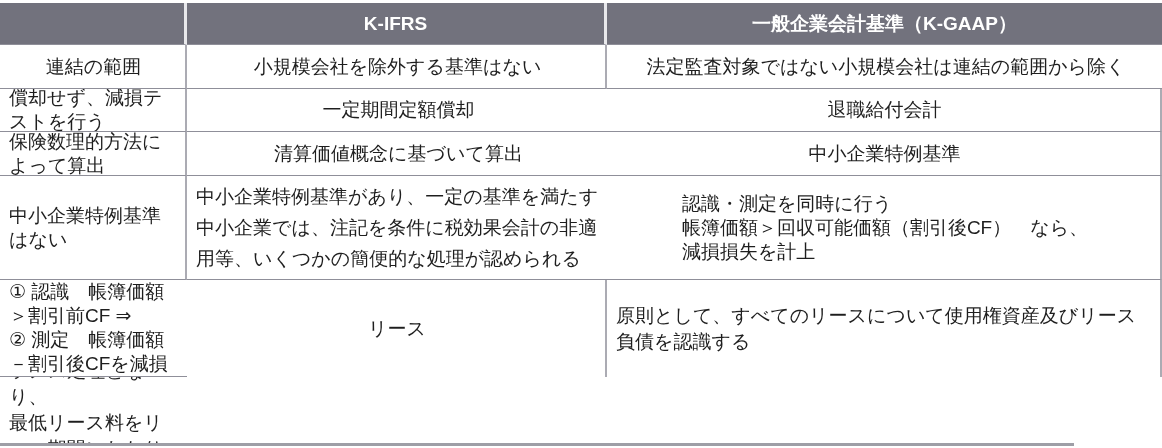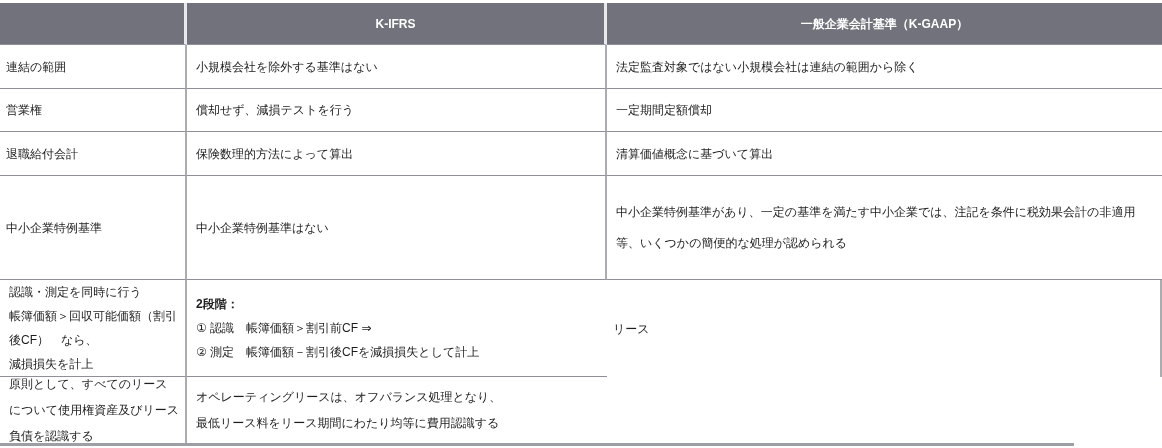--- a/index.html
+++ b/index.html
@@ -9,29 +9,30 @@
     -webkit-font-smoothing:antialiased;
   }
   .table{
     width:1074px;
     margin-top:3px;
     display:grid;
     grid-template-columns:187px 420px 555px;
     grid-template-rows:42px 44px 43px 44px 104px 97px 66px;
     border-bottom:3px solid #9e9ea6;
     box-sizing:border-box;
-    font-size:12px;
+    font-size:19px;
   }
   .cell{
     box-sizing:border-box;
     display:flex;
     align-items:center;
     border-bottom:1px solid #8f8f99;
     line-height:24px;
     overflow:hidden;
+    justify-content:center;
   }
   
   .c1,.c2{border-right:2px solid #ababb3;}
   .hdr.c1,.hdr.c2{border-right:3px solid #e9e9ec;}
   
   .hdr{
     background:#72727d;
     color:#ffffff;
     font-weight:700;
     justify-content:center;
@@ -62,23 +63,20 @@
   <div class="cell c1 label-cell">
     <span class="cell-text">連結の範囲</span>
   </div>
   <div class="cell c2 content-cell">
     <span class="cell-text">小規模会社を除外する基準はない</span>
   </div>
   <div class="cell c3 content-cell">
     <span class="cell-text">法定監査対象ではない小規模会社は連結の範囲から除く</span>
   </div>
 
-  <div class="cell c1 label-cell">
-    <span class="cell-text">営業権</span>
-  </div>
   <div class="cell c2 content-cell">
     <span class="cell-text">償却せず、減損テストを行う</span>
   </div>
   <div class="cell c3 content-cell">
     <span class="cell-text">一定期間定額償却</span>
   </div>
 
   <div class="cell c1 label-cell">
     <span class="cell-text">退職給付会計</span>
   </div>

